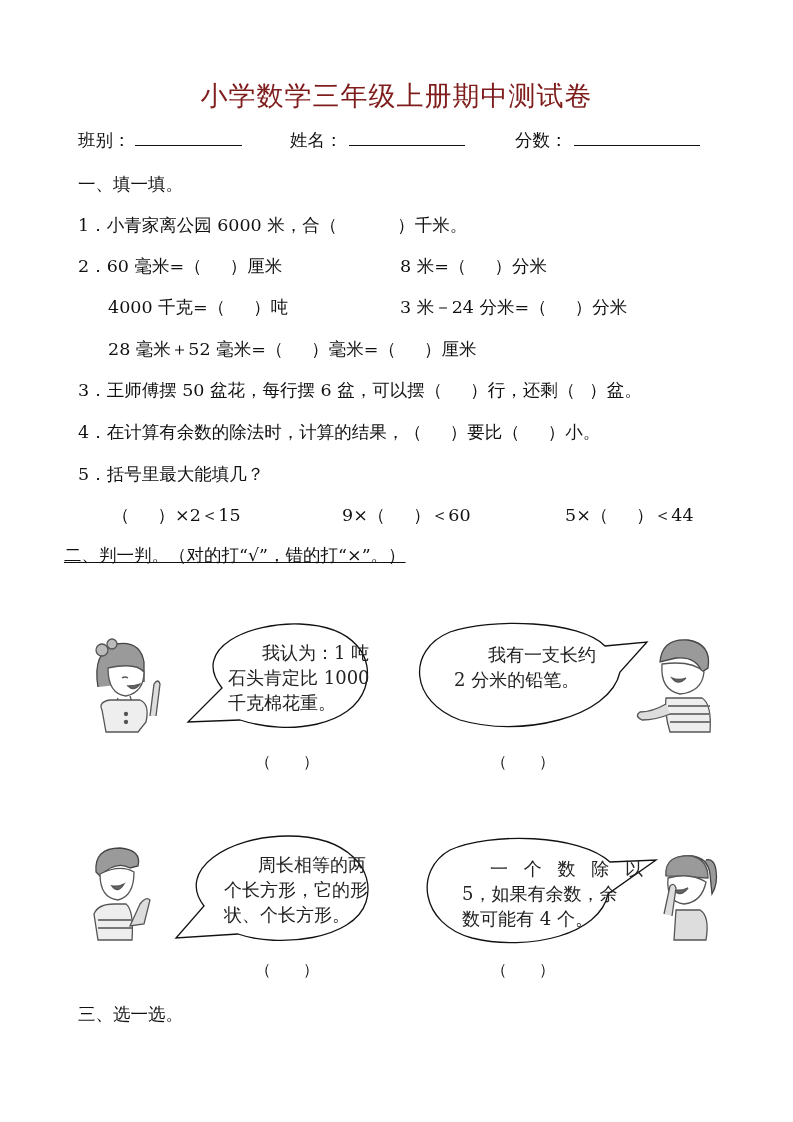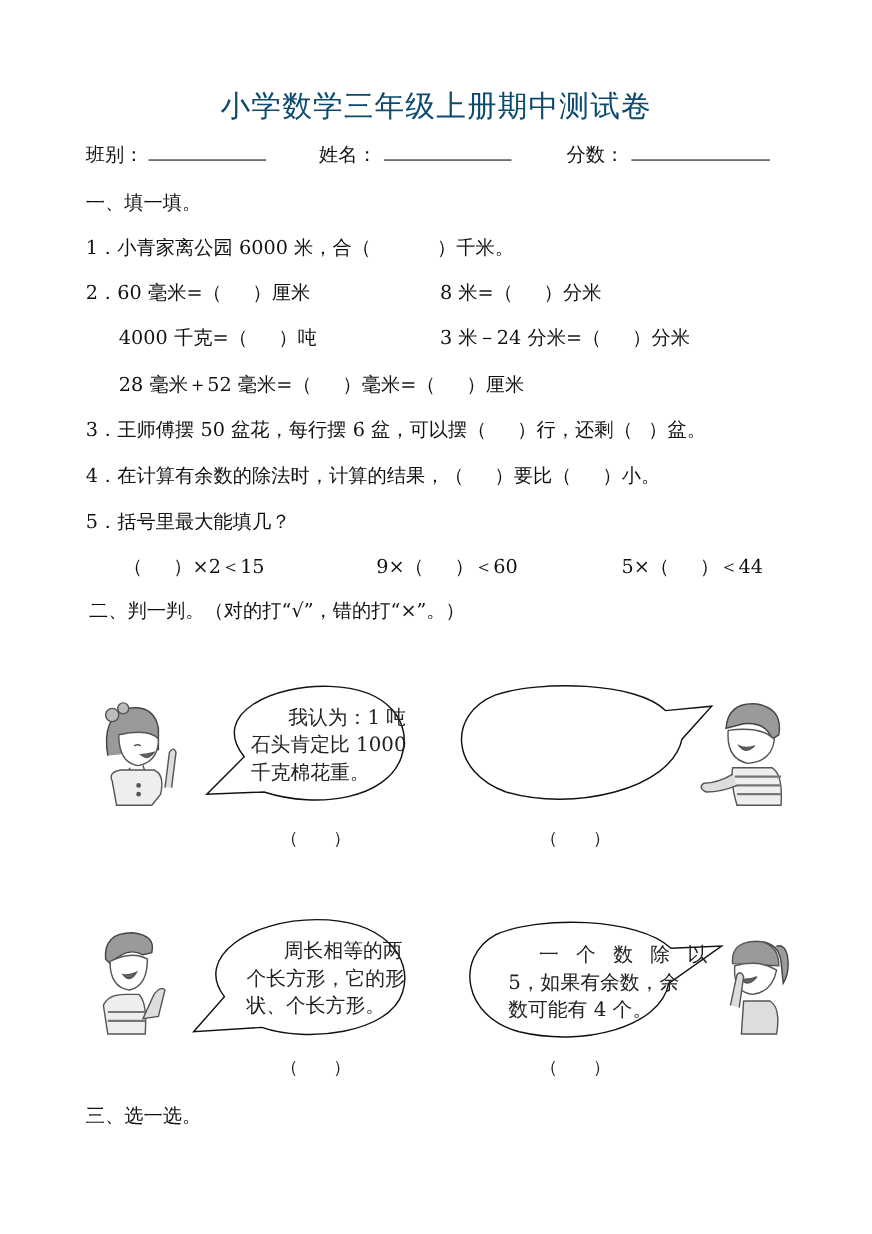--- a/index.html
+++ b/index.html
@@ -2,21 +2,21 @@
 <html><head>
 <meta charset="utf-8">
 <style>
   html, body { margin: 0; padding: 0; background: #ffffff; }
   body {
     width: 793px; height: 1122px; position: relative; overflow: hidden;
     font-family: "DejaVu Serif", "Liberation Serif", serif;
     color: #111;
   }
   .abs { position: absolute; white-space: nowrap; }
-  .title { left: 0; width: 793px; top: 78px; text-align: center; font-size: 27px; letter-spacing: 1px; color: #0c4a6e; }
+  .title { left: 0; width: 793px; top: 78px; text-align: center; font-size: 27px; letter-spacing: 1px; color: #7f1d1d; }
   .line { font-size: 17.5px; }
   .blank { display: inline-block; border-bottom: 1.4px solid #111; vertical-align: baseline; height: 16px; }
   .paren { display: inline-block; }
   .bubble {
     position: absolute;
   }
   .bubble svg { position: absolute; left: 0; top: 0; overflow: visible; }
   .bubble-text {
     position: absolute; font-size: 18px; line-height: 25px; color: #222; white-space: nowrap;
   }
@@ -77,21 +77,21 @@
 <div class="abs line" style="left:112px; top:503px;">
   <span>（</span><span class="paren" style="width:28px;"></span><span>）×2＜15</span>
 </div>
 <div class="abs line" style="left:342px; top:503px;">
   <span>9×（</span><span class="paren" style="width:28px;"></span><span>）＜60</span>
 </div>
 <div class="abs line" style="left:565px; top:503px;">
   <span>5×（</span><span class="paren" style="width:28px;"></span><span>）＜44</span>
 </div>
 
-<div class="abs line" style="left:81px; top:543px;">二、判一判。（对的打“√”，错的打“×”。）</div>
+<div class="abs line" style="left:64px; top:543px;text-decoration:underline;">二、判一判。（对的打“√”，错的打“×”。）</div>
 
 <div class="figure" style="left:88px; top:632px; width:80px; height:105px;">
   <svg width="80" height="105" viewBox="0 0 80 105">
     <g fill="none" stroke="#555" stroke-width="1.3">
       <path d="M10 55 Q4 20 28 12 Q52 8 56 30 L56 50" fill="#9a9a9a" stroke="#444"></path>
       <circle cx="14" cy="18" r="6" fill="#bbb"></circle>
       <circle cx="24" cy="12" r="5" fill="#bbb"></circle>
       <path d="M20 36 Q20 62 38 64 Q56 60 56 40 Q48 30 20 36 Z" fill="#fff"></path>
       <path d="M34 46 q3 -2 6 0"></path>
       <path d="M40 54 q6 6 12 -2 q-6 2 -12 2 z" fill="#666"></path>
@@ -112,20 +112,24 @@
     <div>石头肯定比 1000</div>
     <div>千克棉花重。</div>
   </div>
 </div>
 <div class="abs judge" style="left:255px; top:752px;">（　　）</div>
 
 <div class="bubble" style="left:410px; top:622px; width:240px; height:106px;">
   <svg width="240" height="106" viewBox="0 0 240 106">
     <path d="M195 24 C 170 -2, 80 -4, 40 10 C -4 28, 0 80, 50 98 C 110 116, 200 96, 210 50 L 237 20 Z" fill="#fff" stroke="#111" stroke-width="1.3"></path>
   </svg>
+  <div class="bubble-text" style="left:44px; top:20px;">
+    <div style="padding-left:34px;">我有一支长约</div>
+    <div>2 分米的铅笔。</div>
+  </div>
 </div>
 <div class="figure" style="left:626px; top:632px; width:90px; height:105px;">
   <svg width="90" height="105" viewBox="0 0 90 105">
     <g fill="none" stroke="#555" stroke-width="1.3">
       <path d="M34 30 Q36 6 62 8 Q86 12 82 36 L76 40 Q70 24 50 26 Z" fill="#9a9a9a" stroke="#444"></path>
       <path d="M36 32 Q34 58 54 62 Q76 60 78 40 Q66 28 36 32 Z" fill="#fff"></path>
       <path d="M46 46 q6 8 14 0 q-7 3 -14 0z" fill="#666"></path>
       <path d="M40 66 L76 66 Q86 72 84 100 L44 100 Q38 80 40 66 Z" fill="#eee"></path>
       <path d="M42 74 L84 74 M42 82 L84 82 M44 90 L84 90" stroke="#777" stroke-width="2"></path>
       <path d="M40 72 Q26 80 14 80 Q8 84 16 88 Q30 88 44 82" fill="#ddd"></path>

